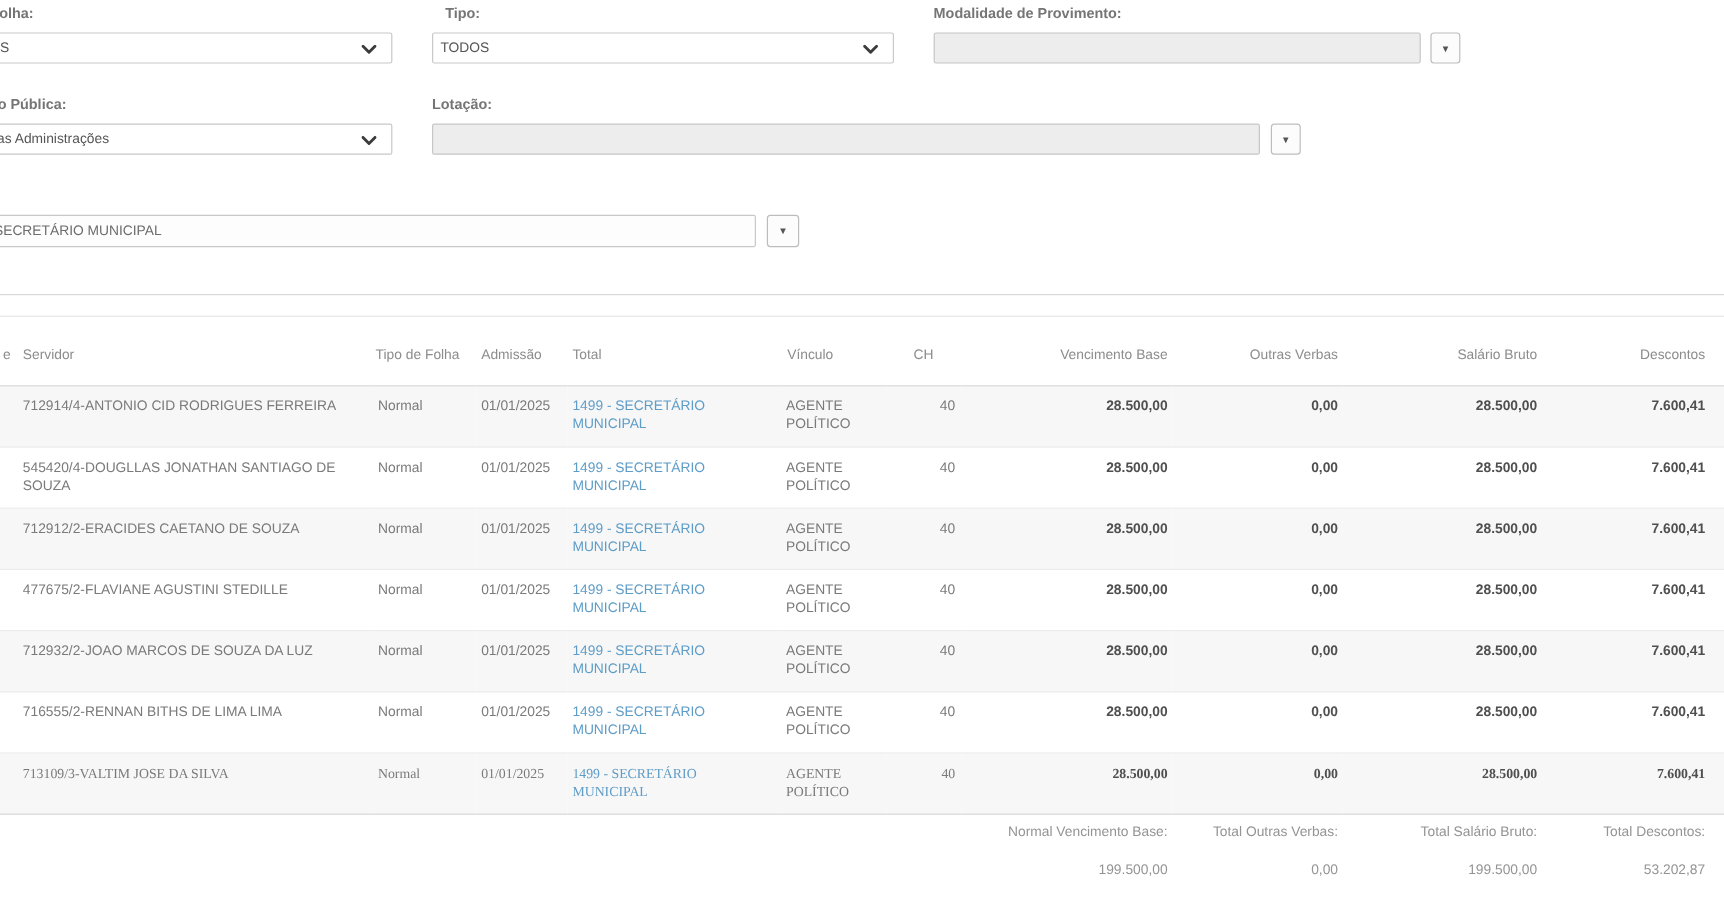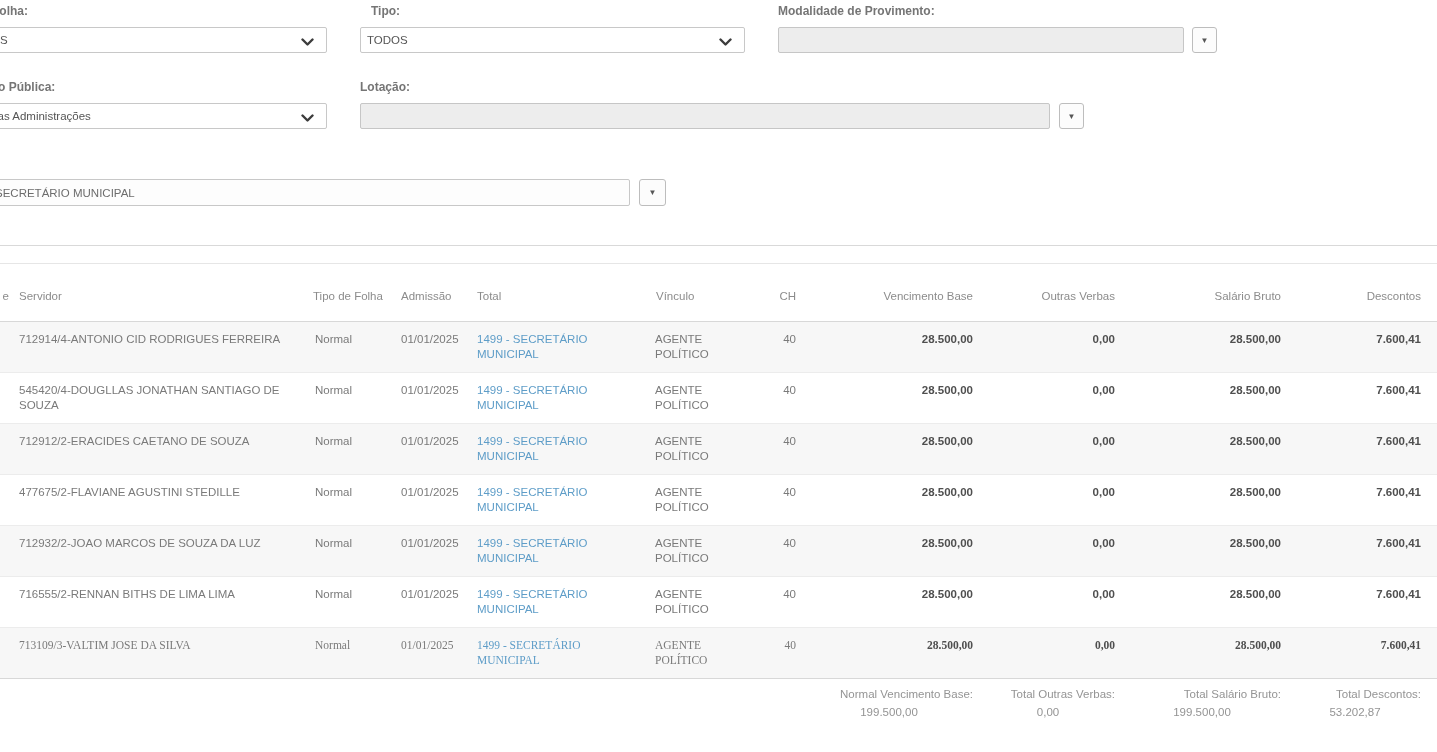--- a/index.html
+++ b/index.html
@@ -33,21 +33,21 @@
   tbody tr:nth-child(odd){background:#f7f7f7;}
   tbody tr:last-child td{border-bottom:1px solid #d8d8d8;font-family:Liberation Serif, serif;}
   .num{text-align:right;}
   .bold{font-weight:bold;color:#4f4f4f;text-align:right;}
   td.c-serv{padding-left:4px;padding-right:28px;}
   th.c-serv{padding-left:4px;}
   th.c-cut,td.c-cut{text-align:right;padding-right:6px;}
   a.cargo-link{text-decoration:none;display:inline-block;max-width:120px;}
   tfoot td{padding:8px 4px 0 4px;vertical-align:top;}
   .tot{text-align:right;font-size:11.5px;color:#949494;line-height:15px;white-space:nowrap;}
-  .tot .t-val{margin-top:3px;text-align:center;}
+  .tot .t-val{margin-top:16px;}
 </style>
 </head>
 <body>
 
 <div id="screen">
 
   <div class="flabel" style="left:-8px;top:4px;">Folha:</div>
   <div class="sel" style="left:-40px;top:27px;width:367px;">
     <span>TODOS</span>
     <span class="chev">
@@ -113,21 +113,21 @@
           <col style="width:66px">
       </colgroup>
       <thead>
         <tr>
           <th class="c-cut">e</th>
           <th class="c-serv">Servidor</th>
           <th style="padding-left:2px;">Tipo de Folha</th>
           <th>Admissão</th>
           <th>Total</th>
           <th style="padding-left:5px;">Vínculo</th>
-          <th class="num" style="padding-right:5px;">CH</th>
+          <th class="num" style="padding-right:5px;text-align:center;">CH</th>
           <th class="num">Vencimento Base</th>
           <th class="num">Outras Verbas</th>
           <th class="num">Salário Bruto</th>
           <th class="num">Descontos</th>
           <th></th>
         </tr>
       </thead>
       <tbody id="rows-body">
           <tr>
             <td class="c-cut"></td>

